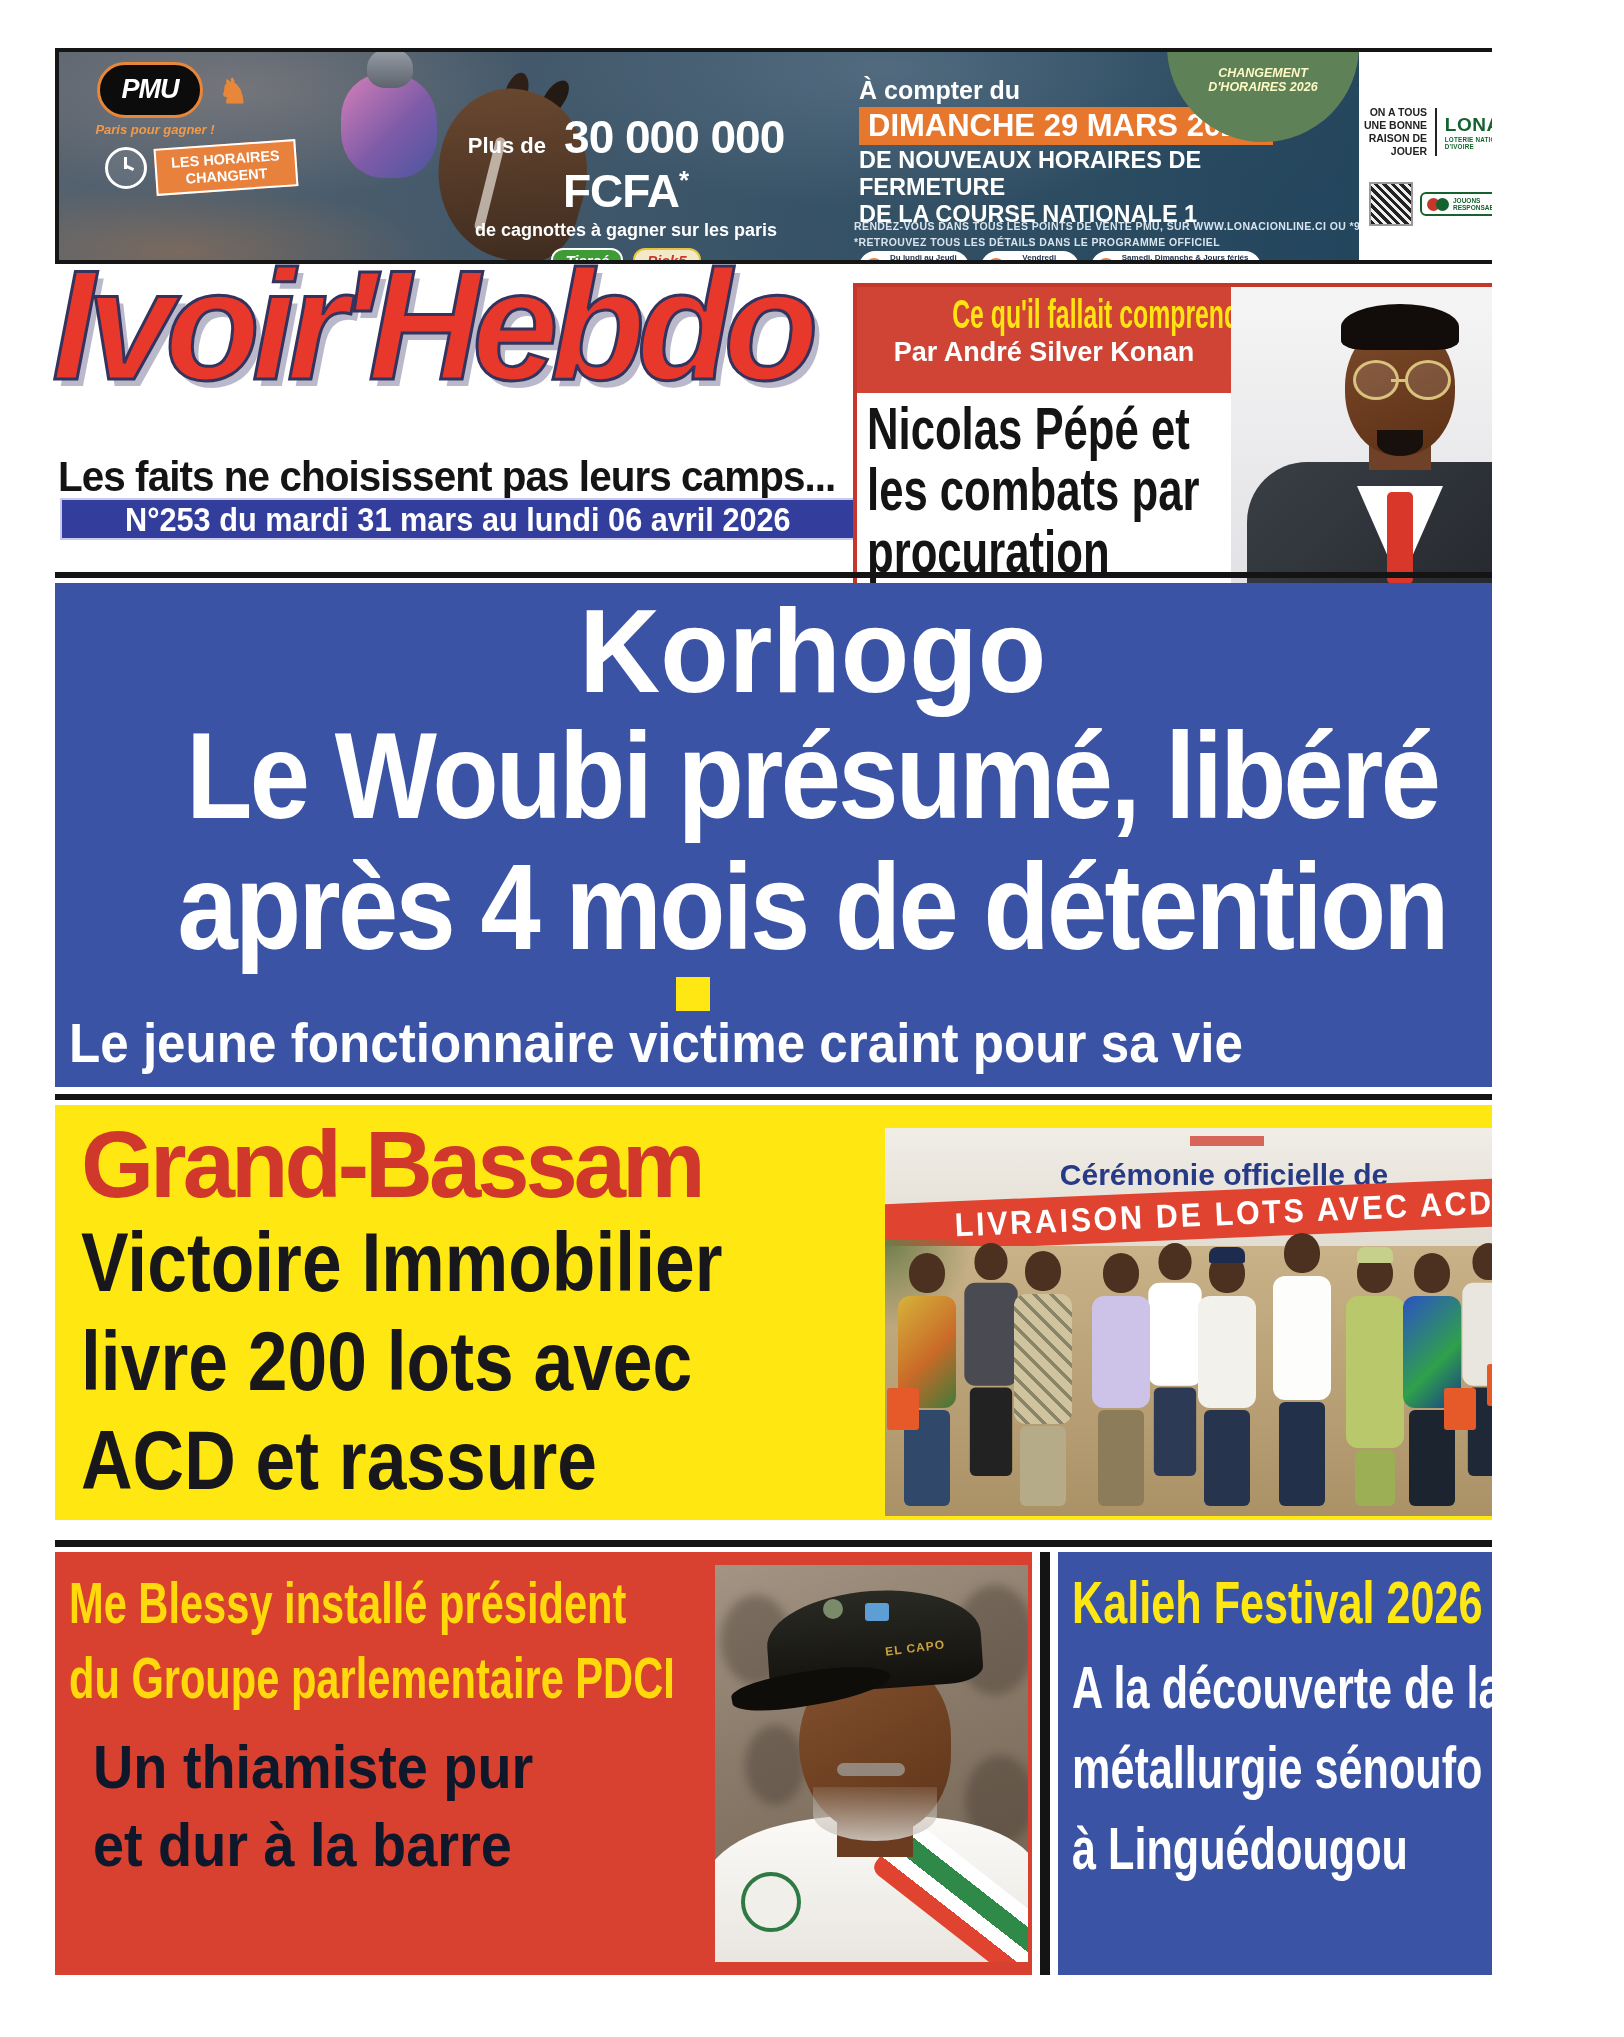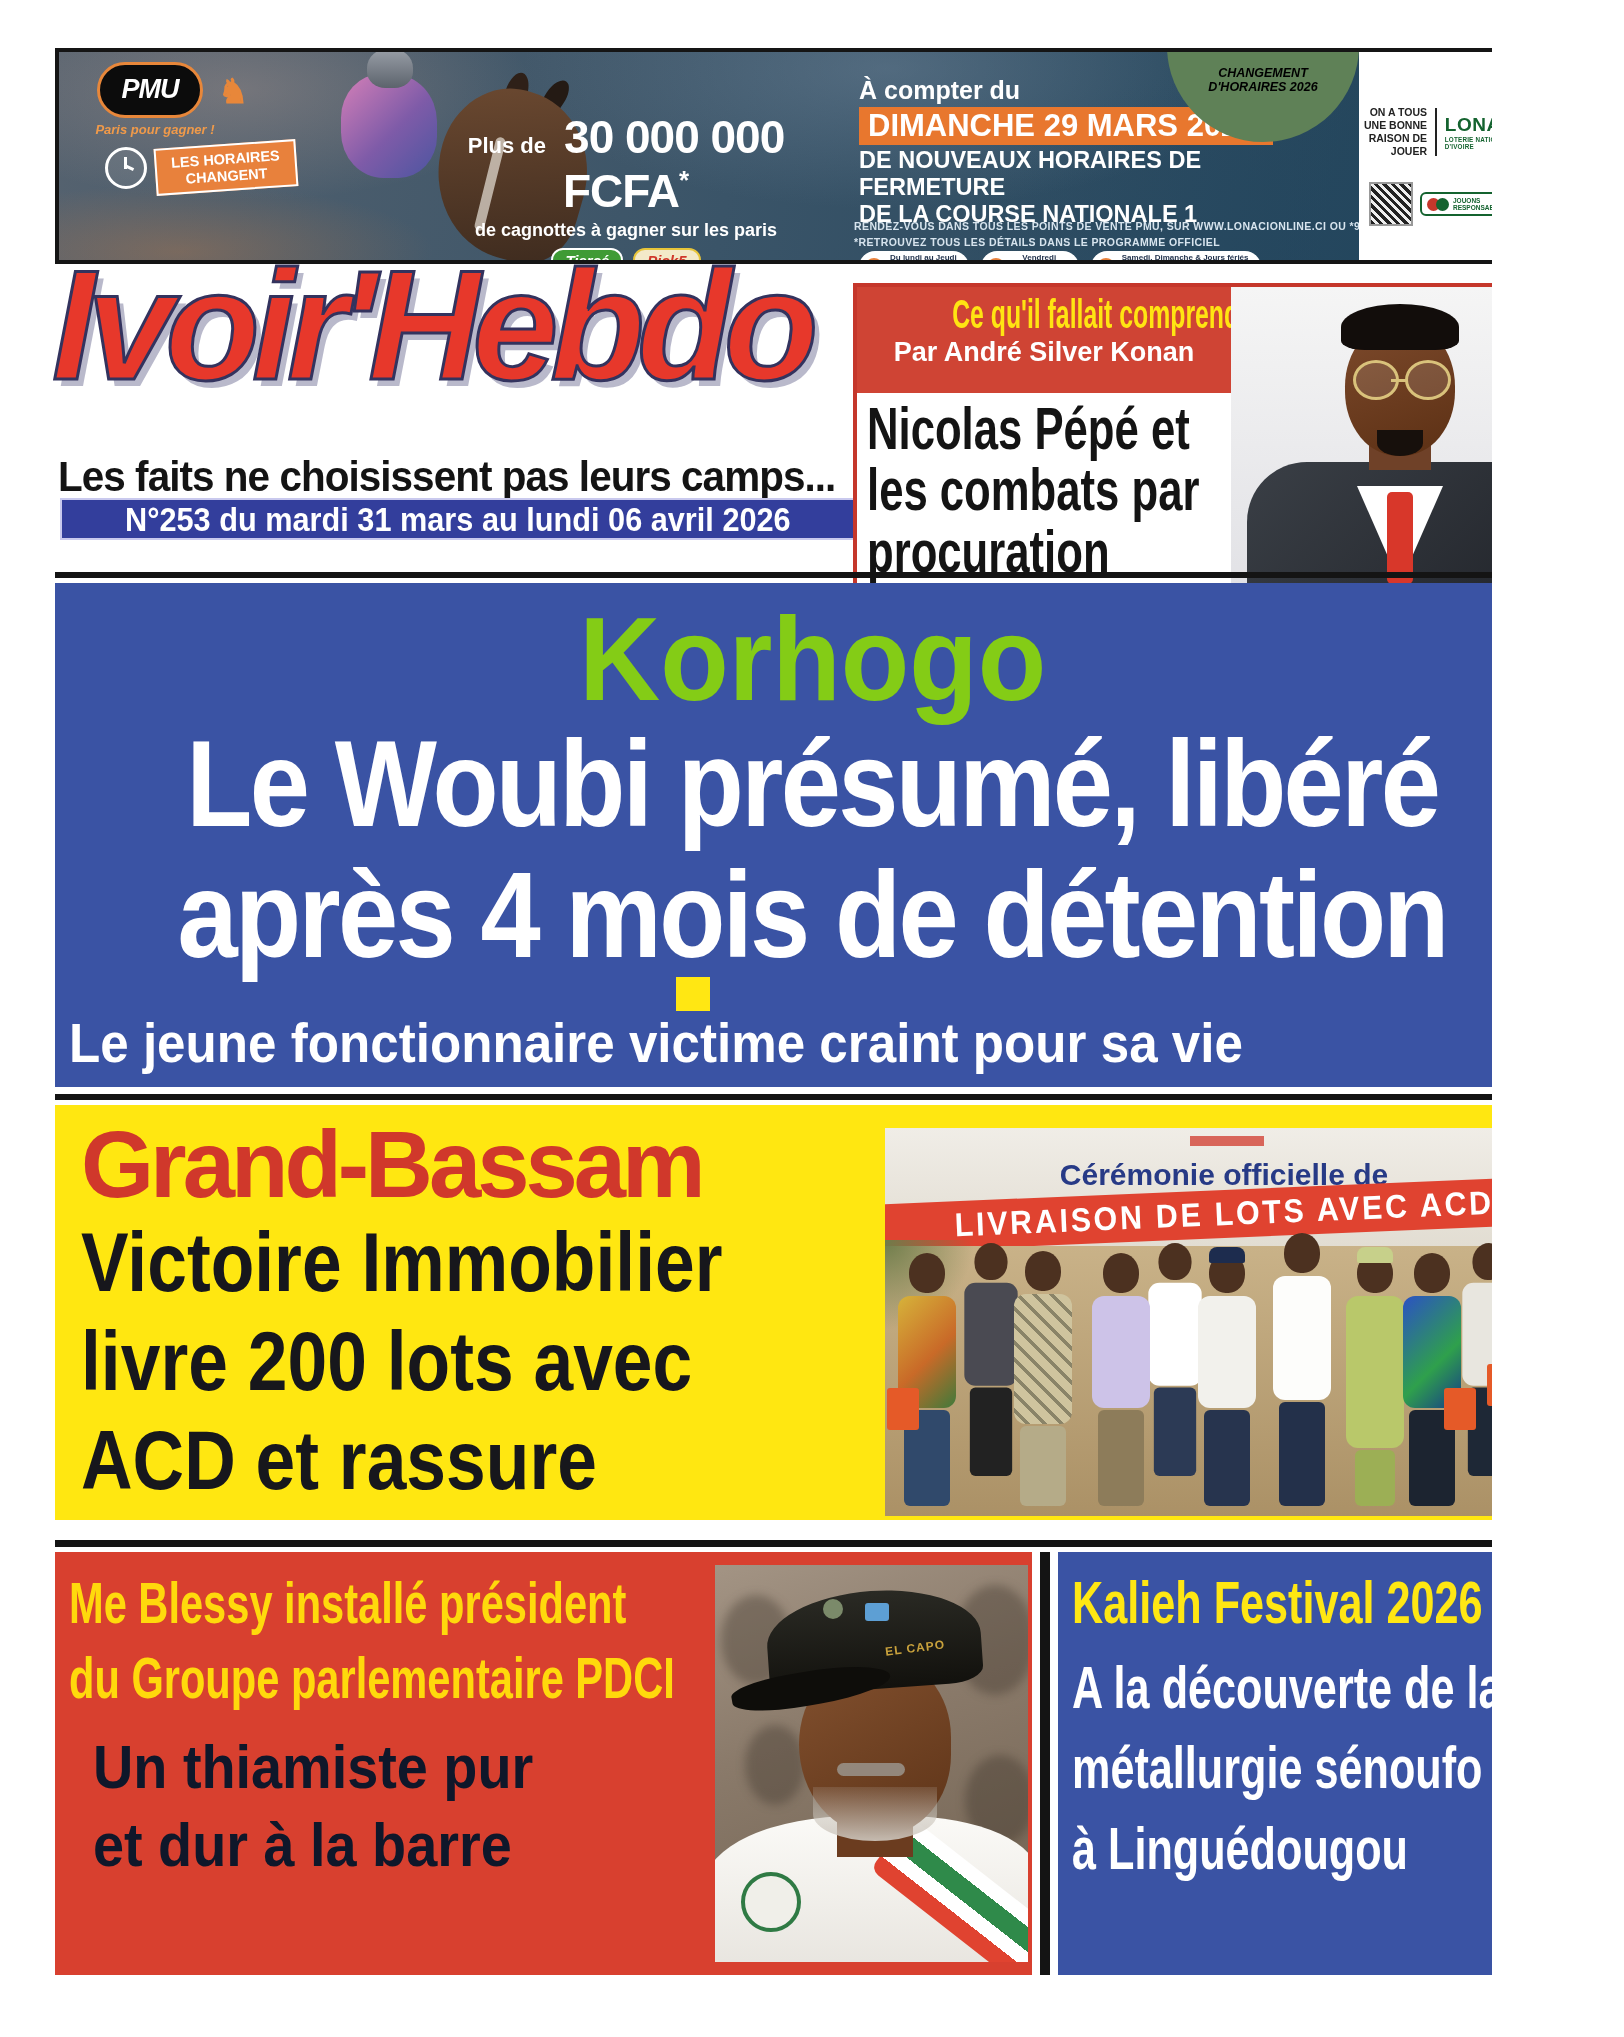--- a/index.html
+++ b/index.html
@@ -43,21 +43,21 @@
   .notice{position:absolute;left:800px;top:24px;width:440px;color:#fff;}
   .nt1{font-size:25px;font-weight:bold;}
   .nt2{display:inline-block;background:#e8772e;color:#fff;font-weight:bold;font-size:31px;padding:1px 9px;margin:2px 0;}
   .nt3{font-size:23.5px;font-weight:bold;line-height:1.14;}
   .pills{margin-top:24px;display:flex;gap:12px;}
   .pill{background:#fff;border-radius:20px;padding:3px 12px 3px 6px;display:flex;align-items:center;gap:7px;}
   .dot{width:18px;height:18px;border-radius:50%;background:#e8813c;flex:none;}
   .pd{font-size:8px;font-weight:bold;color:#23344e;text-align:center;line-height:1.1;}
   .pt{font-size:17px;font-weight:bold;color:#16263e;letter-spacing:1px;line-height:1;text-align:center;}
   .corner{position:absolute;left:1108px;top:-102px;width:192px;height:192px;border-radius:50%;background:#5f8157;}
-  .corner-t{position:absolute;left:20px;top:116px;width:152px;text-align:center;color:#000000;font-weight:bold;font-style:italic;font-size:12.5px;line-height:1.15;}
+  .corner-t{position:absolute;left:20px;top:116px;width:152px;text-align:center;color:#fef9c3;font-weight:bold;font-style:italic;font-size:12.5px;line-height:1.15;}
   .footnotes{position:absolute;left:795px;top:166px;width:690px;color:#d7e4ee;font-size:10.5px;font-weight:bold;letter-spacing:.4px;line-height:1.55;}
   .lonaci{position:absolute;left:1300px;top:0;width:203px;height:208px;background:#fff;}
   .lp-top{position:absolute;left:0;top:54px;width:100%;display:flex;align-items:center;justify-content:center;gap:8px;}
   .slog{width:76px;text-align:right;font-size:10.5px;font-weight:bold;color:#222;line-height:1.25;}
   .ldiv{width:2px;height:48px;background:#222;}
   .lbrand{font-size:19px;font-weight:bold;color:#14632f;letter-spacing:.5px;line-height:1;}
   .swoosh{display:inline-block;width:24px;height:9px;background:#c5372b;border-radius:0 0 10px 2px;margin-left:2px;}
   .lsub{font-size:6.3px;color:#14632f;font-weight:bold;margin-top:2px;letter-spacing:.2px;}
   .lp-bot{position:absolute;left:10px;top:130px;display:flex;align-items:center;gap:7px;}
   .qr{width:40px;height:40px;border:2px solid #999;background:repeating-linear-gradient(45deg,#222 0 3px,#eee 3px 6px);}
@@ -93,21 +93,21 @@
   .k-head{position:absolute;bottom:128px;left:114px;width:110px;height:134px;background:linear-gradient(160deg,#7d4a2c,#5c3014);border-radius:48%;}
   .k-hair{position:absolute;bottom:234px;left:110px;width:118px;height:46px;background:#120d0b;border-radius:50% 50% 20% 20%;}
   .k-glass{position:absolute;bottom:184px;width:40px;height:34px;border:3px solid #d9c27b;border-radius:50%;background:rgba(255,255,255,.12);}
   .k-g1{left:122px;} .k-g2{left:174px;}
   .k-bridge{position:absolute;bottom:202px;left:160px;width:16px;height:3px;background:#d9c27b;}
   .k-beard{position:absolute;bottom:128px;left:146px;width:46px;height:26px;background:#17100c;border-radius:0 0 50% 50%;}
 
   
   .rule{position:absolute;left:55px;width:1515px;height:6px;background:#141414;}
   .lead{position:absolute;left:55px;top:583px;width:1515px;height:504px;background:#3a53a4;text-align:center;overflow:hidden;}
-  .ld-kick{margin-top:16px;font-size:118px;line-height:1.02;font-weight:bold;color:#84cc16;}
+  .ld-kick{margin-top:8px;font-size:118px;line-height:1.02;font-weight:bold;color:#ffffff;}
   .ld-kick .nw{transform:scaleX(.95);}
   .ld-l{font-size:123px;line-height:1.06;font-weight:bold;color:#fff;letter-spacing:-3px;}
   .ld-l .nw{transform:scaleX(.88);}
   .ld-sub{position:absolute;left:14px;bottom:12px;display:flex;align-items:center;flex-direction:column;}
   .sq{width:34px;height:34px;background:#ffe713;margin-right:14px;flex:none;}
   .ld-subt{font-size:55px;font-weight:bold;color:#fff;}
   .ld-subt .nw{transform:scaleX(.93);}
 
   
   .bassam{position:absolute;left:55px;top:1105px;width:1515px;height:415px;background:#ffe711;overflow:hidden;}

